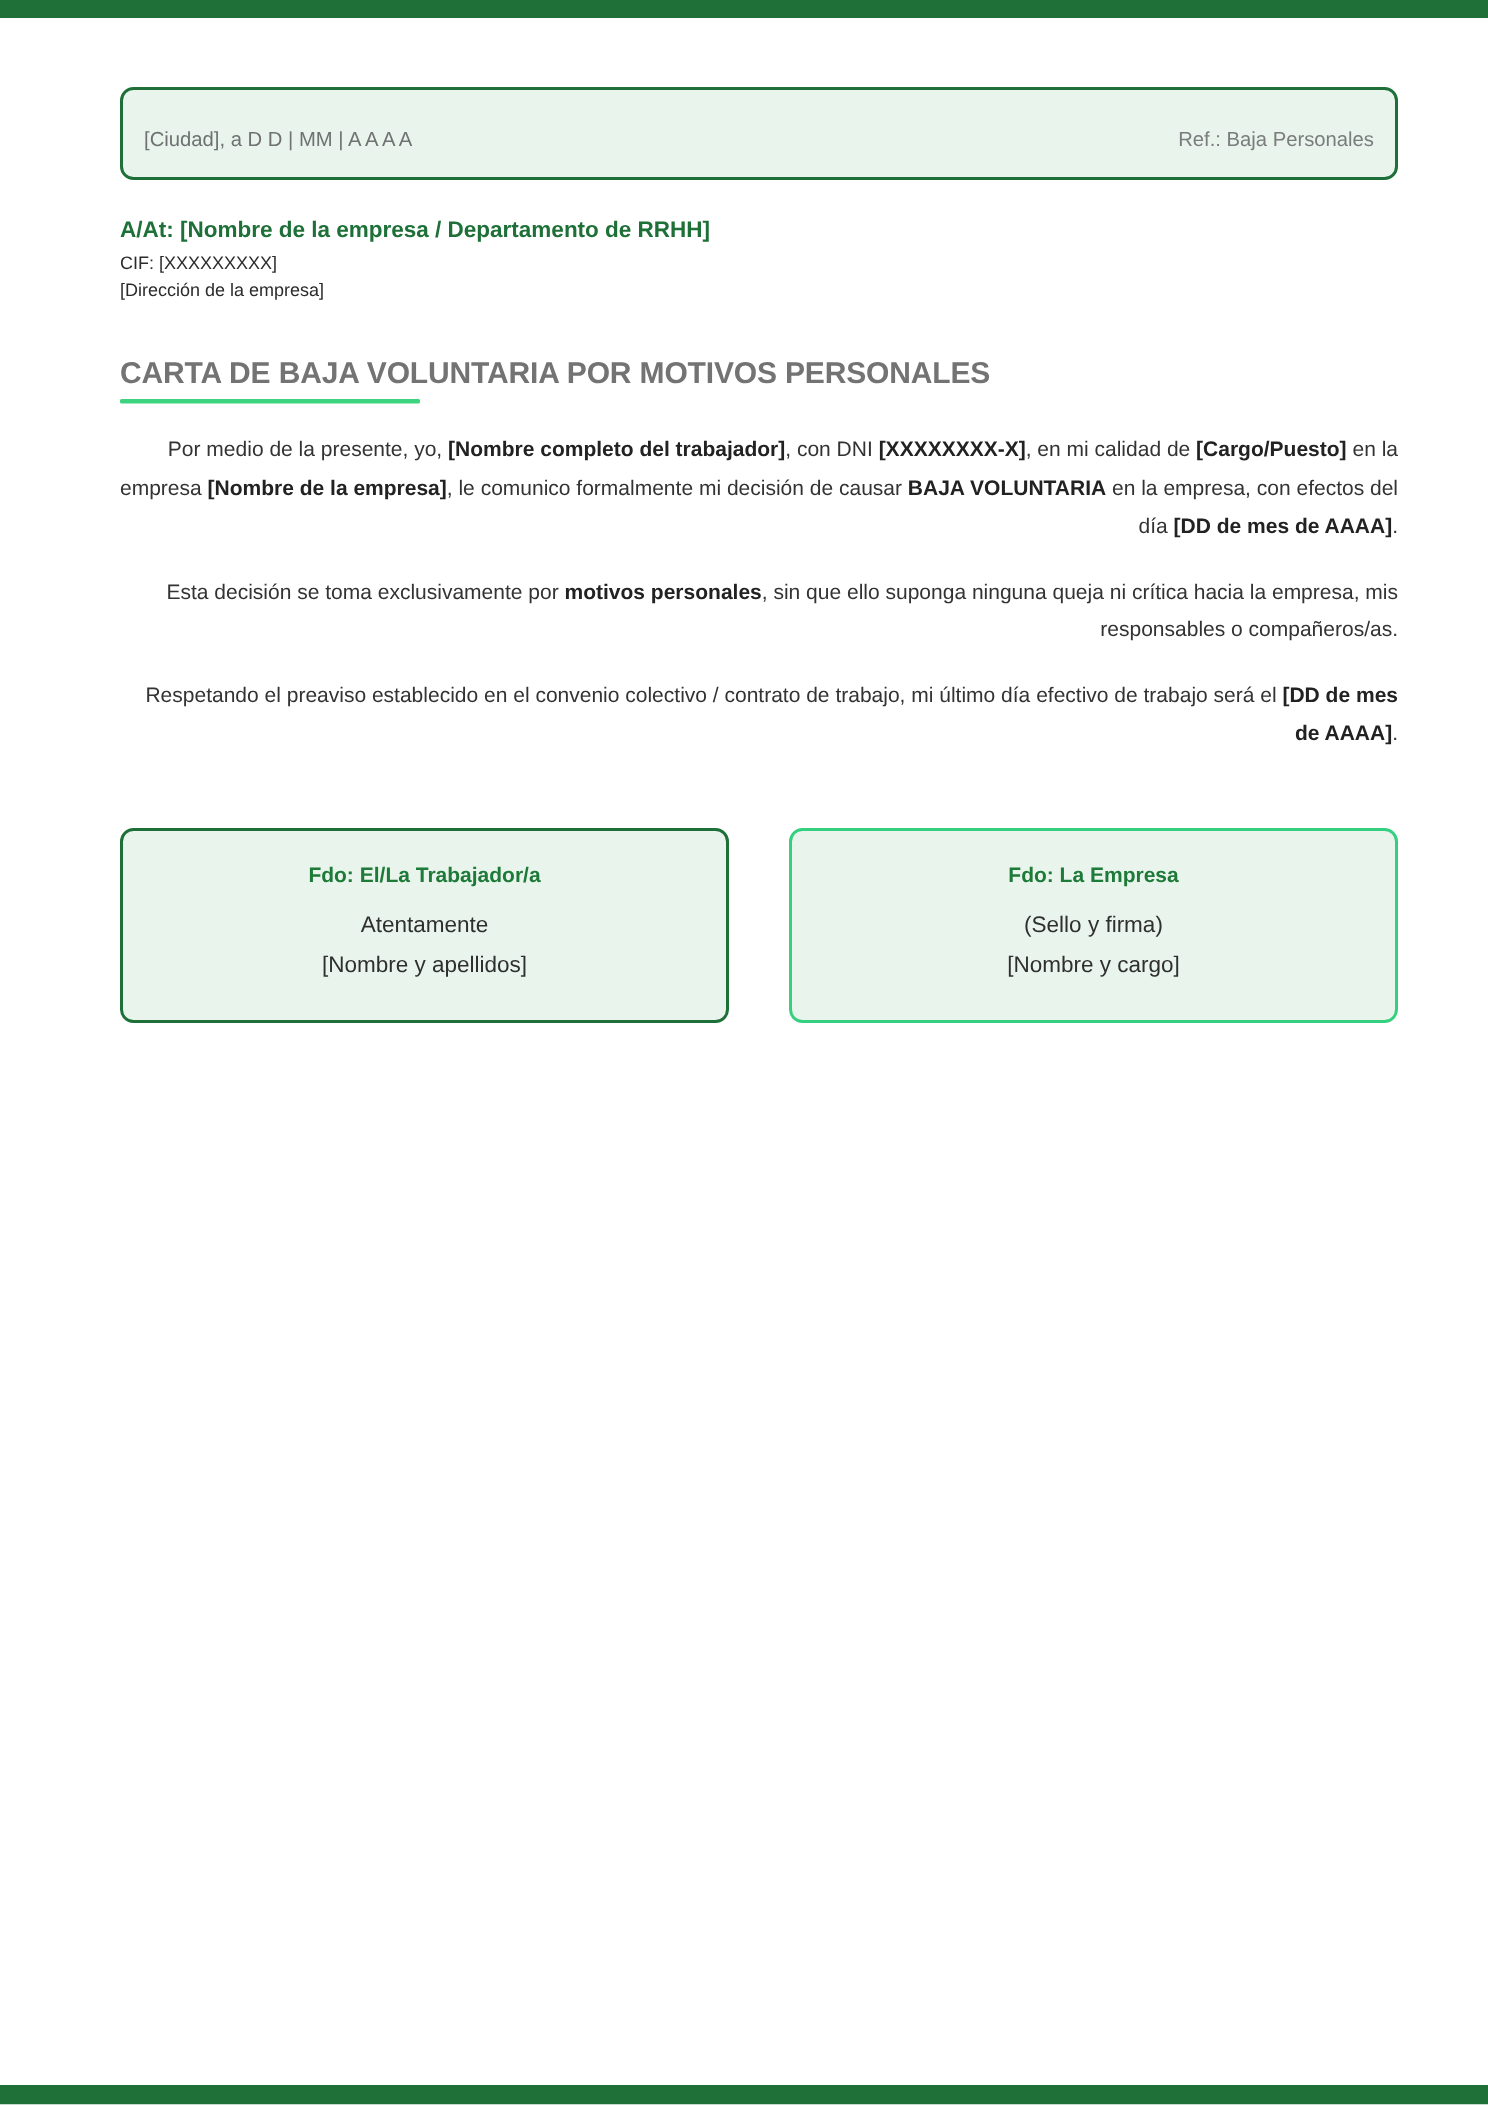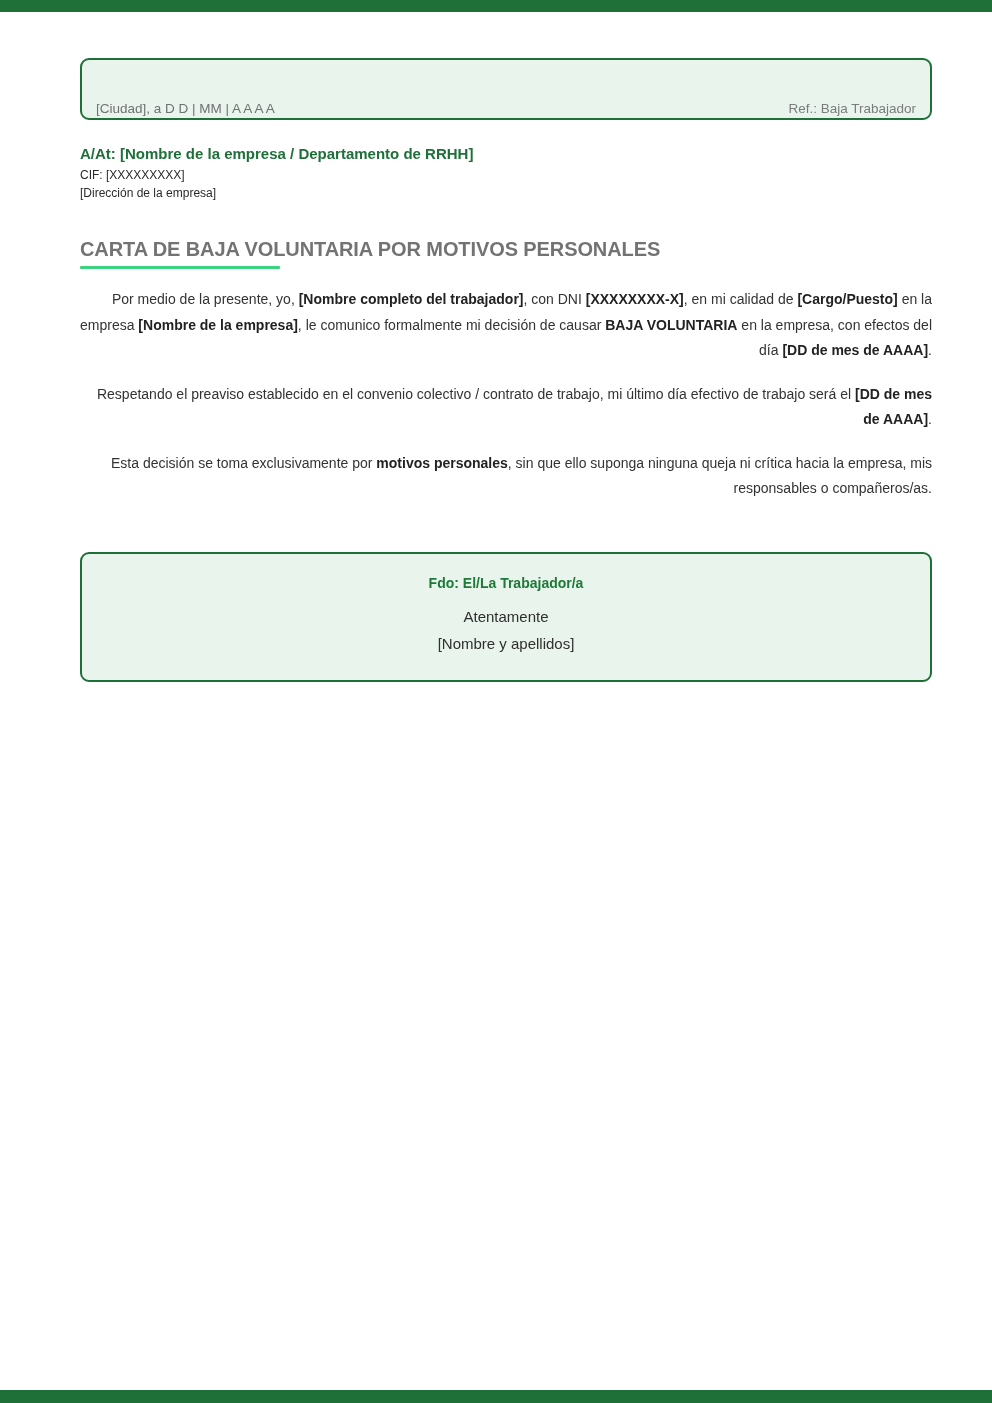--- a/index.html
+++ b/index.html
@@ -44,21 +44,21 @@
   
   .meta-box {
     border: 2px solid #1e7038;
     border-radius: 9px;
     background: #e9f5ec;
     height: 62px;
     box-sizing: border-box;
     padding: 8px 14px 0 14px;
     display: flex;
     justify-content: space-between;
-    align-items: flex-end;
+    align-items: center;
   }
   .meta-left, .meta-right {
     font-size: 13.5px;
     color: #6f7173;
     line-height: 1.3;
     white-space: nowrap;
   }
   .meta-right { color: #7a7c7e; }
 
   
@@ -141,47 +141,52 @@
 </head>
 <body>
 
 <div class="page-bar top"></div>
 
 <div class="sheet">
   <div class="content">
 
     <div class="meta-box">
       <div class="meta-left">[Ciudad], a D D | MM | A A A A</div>
-      <div class="meta-right">Ref.: Baja Trabajador</div>
+      <div class="meta-right">Ref.: Baja Personales</div>
     </div>
 
     <div class="recipient">
       <div class="to-line">A/At: [Nombre de la empresa / Departamento de RRHH]</div>
       <div class="cif-line">CIF: [XXXXXXXXX]</div>
       <div class="addr-line">[Dirección de la empresa]</div>
     </div>
 
     <div class="doc-title">CARTA DE BAJA VOLUNTARIA POR MOTIVOS PERSONALES</div>
     <div class="title-rule"></div>
 
     <div class="body-copy">
 
       <p class="para"><span>Por medio de la presente, yo, </span><b>[Nombre completo del trabajador]</b><span>, con DNI </span><b>[XXXXXXXX-X]</b><span>, en mi calidad de </span><b>[Cargo/Puesto]</b><span> en la empresa </span><b>[Nombre de la empresa]</b><span>, le comunico formalmente mi decisión de causar </span><b>BAJA VOLUNTARIA</b><span> en la empresa, con efectos del día </span><b>[DD de mes de AAAA]</b><span>.</span></p>
 
+      <p class="para"><span>Esta decisión se toma exclusivamente por </span><b>motivos personales</b><span>, sin que ello suponga ninguna queja ni crítica hacia la empresa, mis responsables o compañeros/as.</span></p>
+
       <p class="para"><span>Respetando el preaviso establecido en el convenio colectivo / contrato de trabajo, mi último día efectivo de trabajo será el </span><b>[DD de mes de AAAA]</b><span>.</span></p>
-
-      <p class="para"><span>Esta decisión se toma exclusivamente por </span><b>motivos personales</b><span>, sin que ello suponga ninguna queja ni crítica hacia la empresa, mis responsables o compañeros/as.</span></p>
 
 
     </div>
 
     <div class="sign-row">
       <div class="sign-box worker">
         <div class="sign-title">Fdo: El/La Trabajador/a</div>
         <div class="sign-line">Atentamente</div>
         <div class="sign-line">[Nombre y apellidos]</div>
       </div>
+      <div class="sign-box company">
+        <div class="sign-title">Fdo: La Empresa</div>
+        <div class="sign-line">(Sello y firma)</div>
+        <div class="sign-line">[Nombre y cargo]</div>
+      </div>
     </div>
 
   </div>
 </div>
 
 <div class="page-bar bottom"></div>
 
 </body></html>

